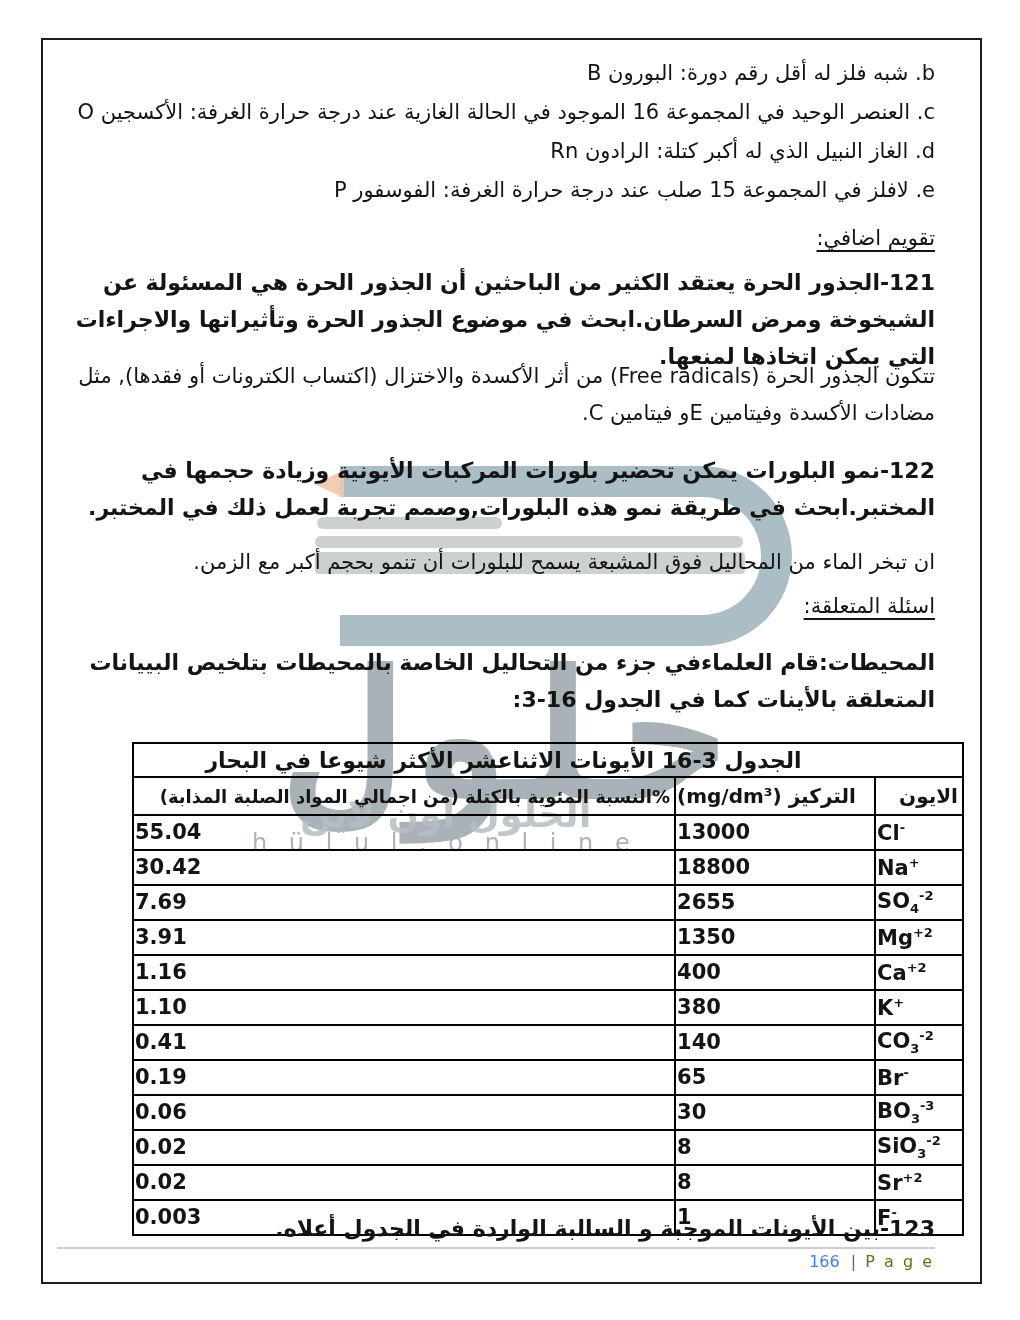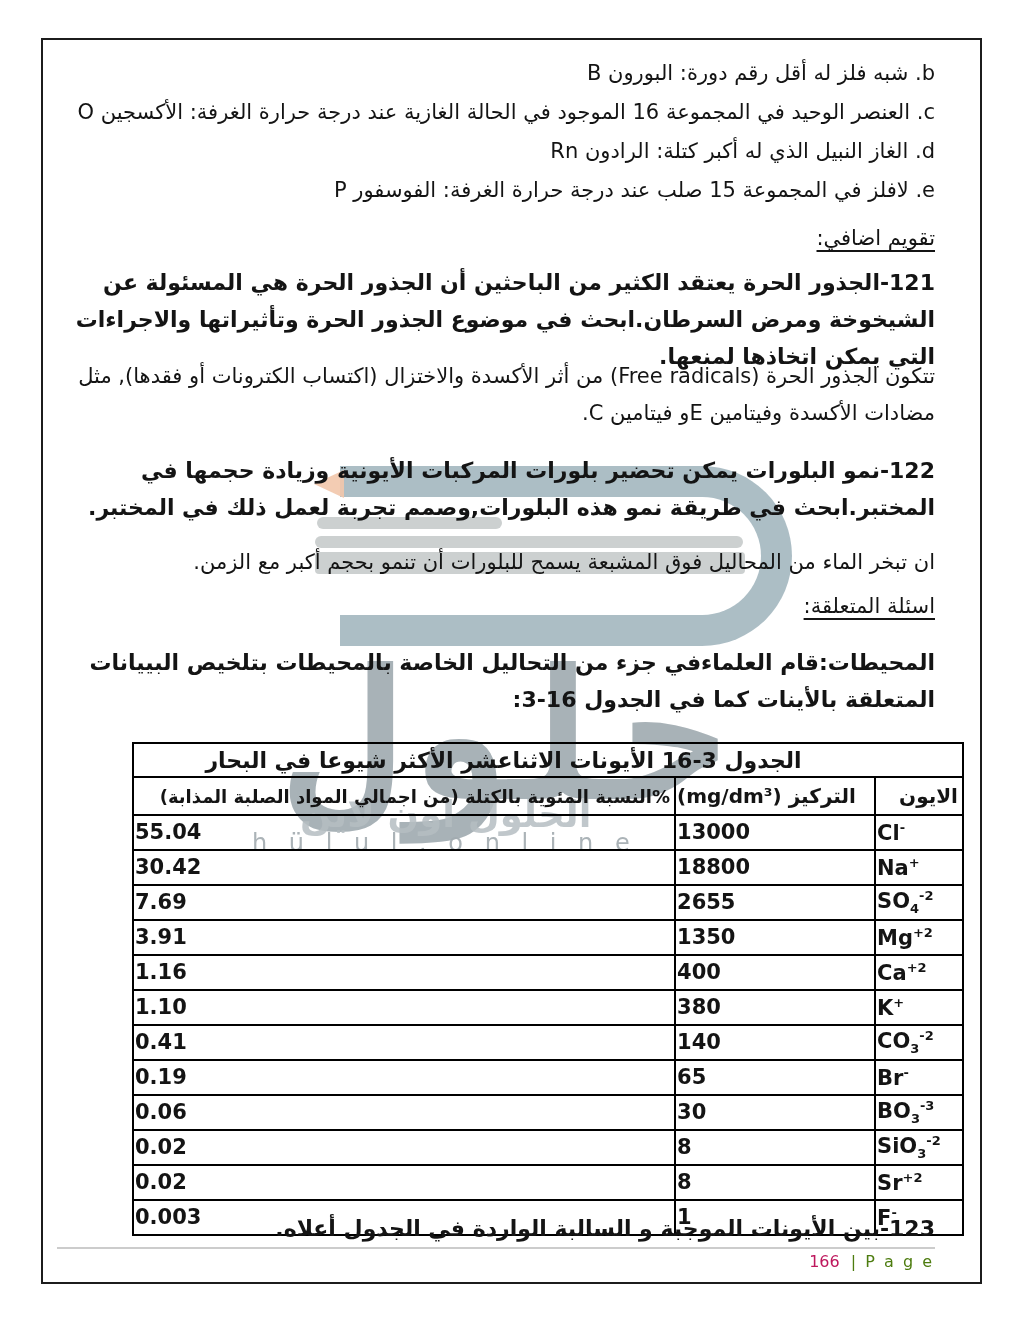--- a/index.html
+++ b/index.html
@@ -70,21 +70,21 @@
   .hdr-ion{text-align:center;font-size:20px;padding-left:20px;}
   .hdr-conc{text-align:left;padding-right:6px;font-size:20px;}
   .hdr-pct{text-align:right;padding-right:4px;font-size:18px;}
   .cell{height:31px;text-align:left;font-weight:bold;font-size:21px;line-height:1;}
   .cell.ion{direction:ltr;}
   .cell.ion sub{font-size:13px;}
   .cell.ion sup{font-size:13px;}
   
   .foot-rule{position:absolute;left:57px;top:1247px;width:878px;height:2px;background:#cccccc;z-index:2;}
   .footer{position:absolute;right:86px;top:1252px;direction:ltr;text-align:right;font-size:16px;z-index:2;white-space:nowrap;}
-  .footer .num{color:#be185d;}
+  .footer .num{color:#3b82f6;}
   .footer .lbl{color:#4d7c0f;letter-spacing:2px;margin-left:6px;}
 </style>
 </head>
 <body>
 
 <div class="canvas">
 
   <div class="wm wm-horseshoe"></div>
   <div class="wm wm-peach"></div>
   <div class="wm wm-bar wm-bar1"></div>

